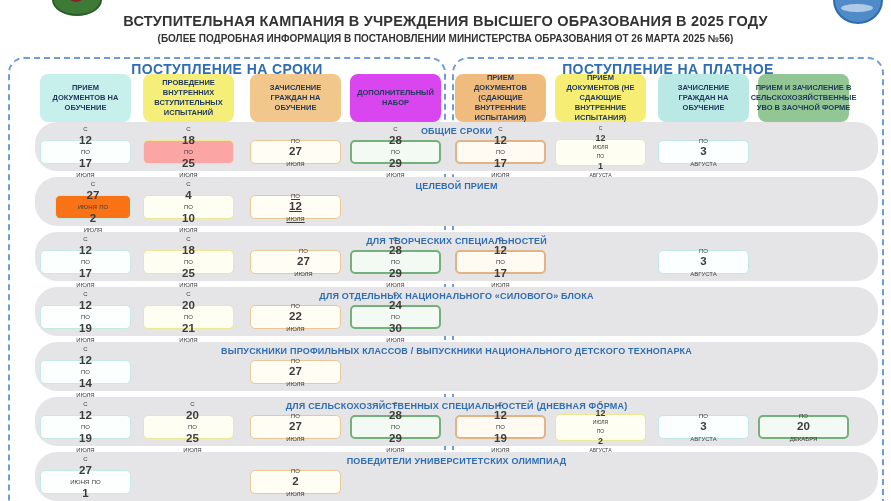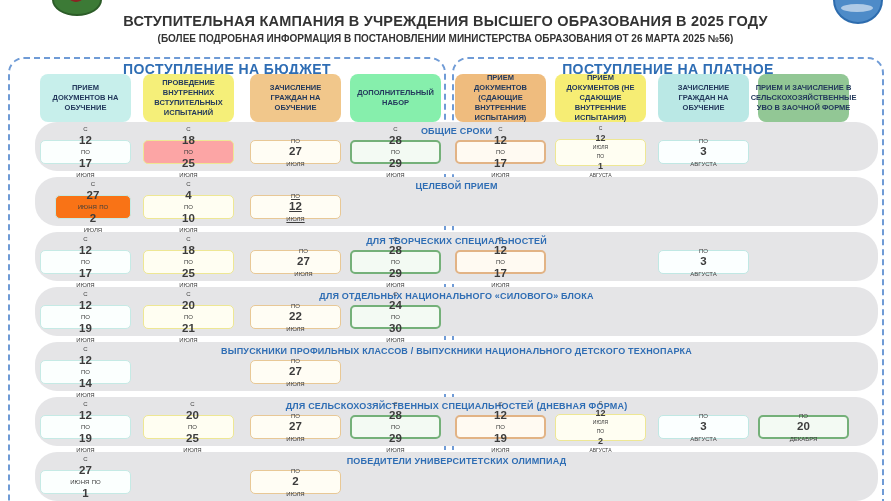--- a/index.html
+++ b/index.html
@@ -56,28 +56,28 @@
 <div id="stage">
   <div class="logo-left"></div>
   <div class="logo-right"></div>
 
   <div class="title">ВСТУПИТЕЛЬНАЯ КАМПАНИЯ В УЧРЕЖДЕНИЯ ВЫСШЕГО ОБРАЗОВАНИЯ В 2025 ГОДУ</div>
   <div class="subtitle">(БОЛЕЕ ПОДРОБНАЯ ИНФОРМАЦИЯ В ПОСТАНОВЛЕНИИ МИНИСТЕРСТВА ОБРАЗОВАНИЯ ОТ 26 МАРТА 2025 №56)</div>
 
   <div class="section" id="section-budget"></div>
   <div class="section" id="section-paid"></div>
 
-  <div class="section-title" id="title-budget">ПОСТУПЛЕНИЕ НА БЮДЖЕТ</div>
+  <div class="section-title" id="title-budget">ПОСТУПЛЕНИЕ НА СРОКИ</div>
   <div class="section-title" id="title-paid">ПОСТУПЛЕНИЕ НА ПЛАТНОЕ</div>
 
   <div id="cols">
       <div class="colhead" style="background: rgb(199, 239, 235); grid-column: 1;">ПРИЕМ ДОКУМЕНТОВ НА ОБУЧЕНИЕ</div>
       <div class="colhead" style="background: rgb(245, 239, 121); grid-column: 3;">ПРОВЕДЕНИЕ ВНУТРЕННИХ ВСТУПИТЕЛЬНЫХ ИСПЫТАНИЙ</div>
       <div class="colhead" style="background: rgb(241, 199, 139); grid-column: 5;">ЗАЧИСЛЕНИЕ ГРАЖДАН НА ОБУЧЕНИЕ</div>
-      <div class="colhead" style="background: #86efac; grid-column: 7;">ДОПОЛНИТЕЛЬНЫЙ НАБОР</div>
+      <div class="colhead" style="background: #d946ef; grid-column: 7;">ДОПОЛНИТЕЛЬНЫЙ НАБОР</div>
       <div class="colhead" style="background: rgb(239, 188, 126); grid-column: 9;">ПРИЕМ ДОКУМЕНТОВ (СДАЮЩИЕ ВНУТРЕННИЕ ИСПЫТАНИЯ)</div>
       <div class="colhead" style="background: rgb(246, 237, 116); grid-column: 11;">ПРИЕМ ДОКУМЕНТОВ (НЕ СДАЮЩИЕ ВНУТРЕННИЕ ИСПЫТАНИЯ)</div>
       <div class="colhead" style="background: rgb(186, 232, 229); grid-column: 13;">ЗАЧИСЛЕНИЕ ГРАЖДАН НА ОБУЧЕНИЕ</div>
       <div class="colhead" style="background: rgb(146, 199, 149); grid-column: 15;">ПРИЕМ И ЗАЧИСЛЕНИЕ В СЕЛЬСКОХОЗЯЙСТВЕННЫЕ УВО  В ЗАОЧНОЙ ФОРМЕ</div>
     </div>
   <div id="rows">
       <div class="row">
         <div class="row-title">ОБЩИЕ СРОКИ</div>
         <div class="pill-grid">
           <div class="pill" style="grid-column: 1; background: rgb(251, 255, 254); border: 1px solid rgb(197, 234, 229);">с <b>12</b> по <b>17</b> июля</div>

